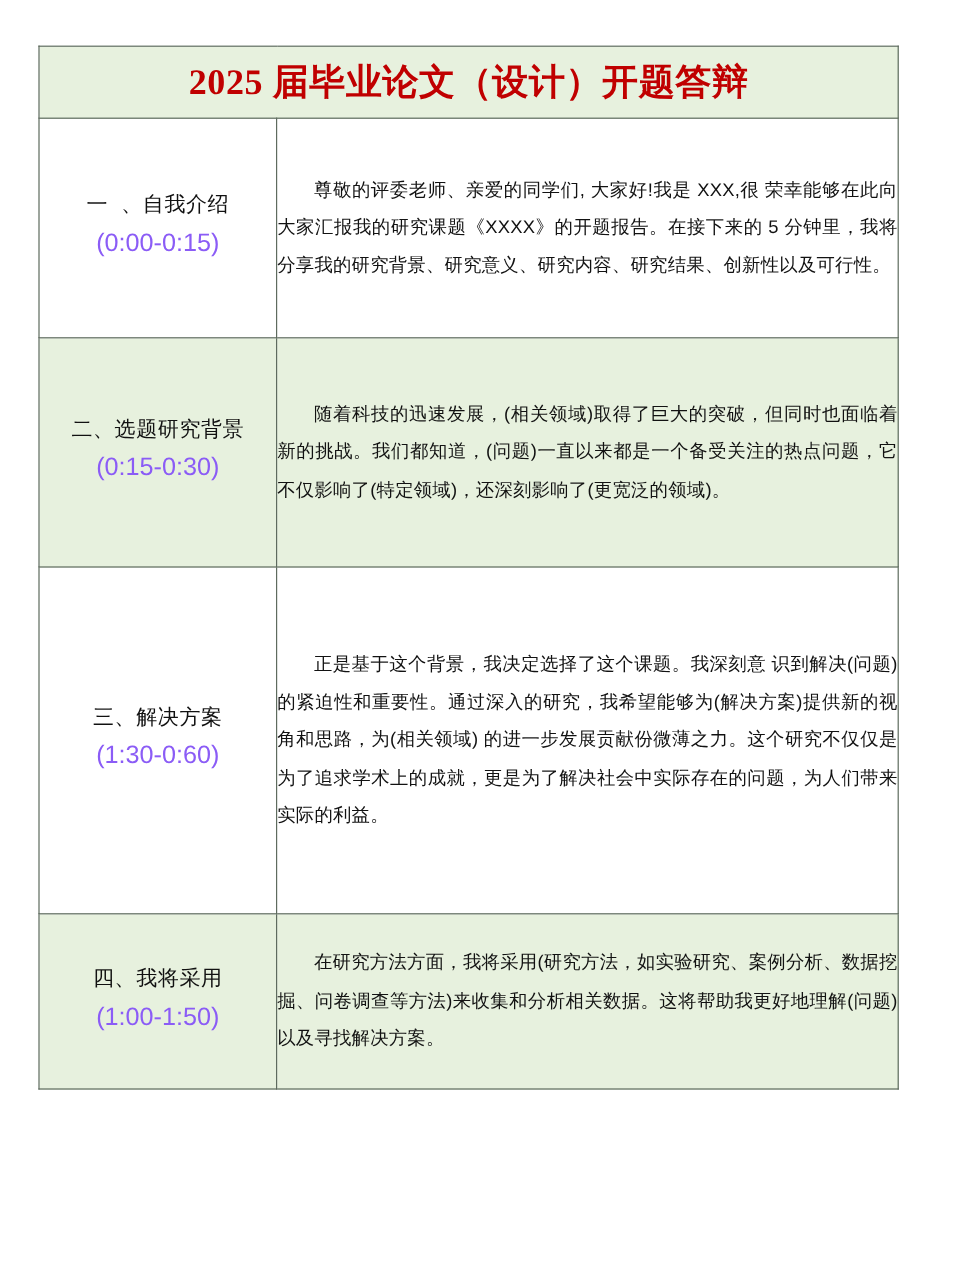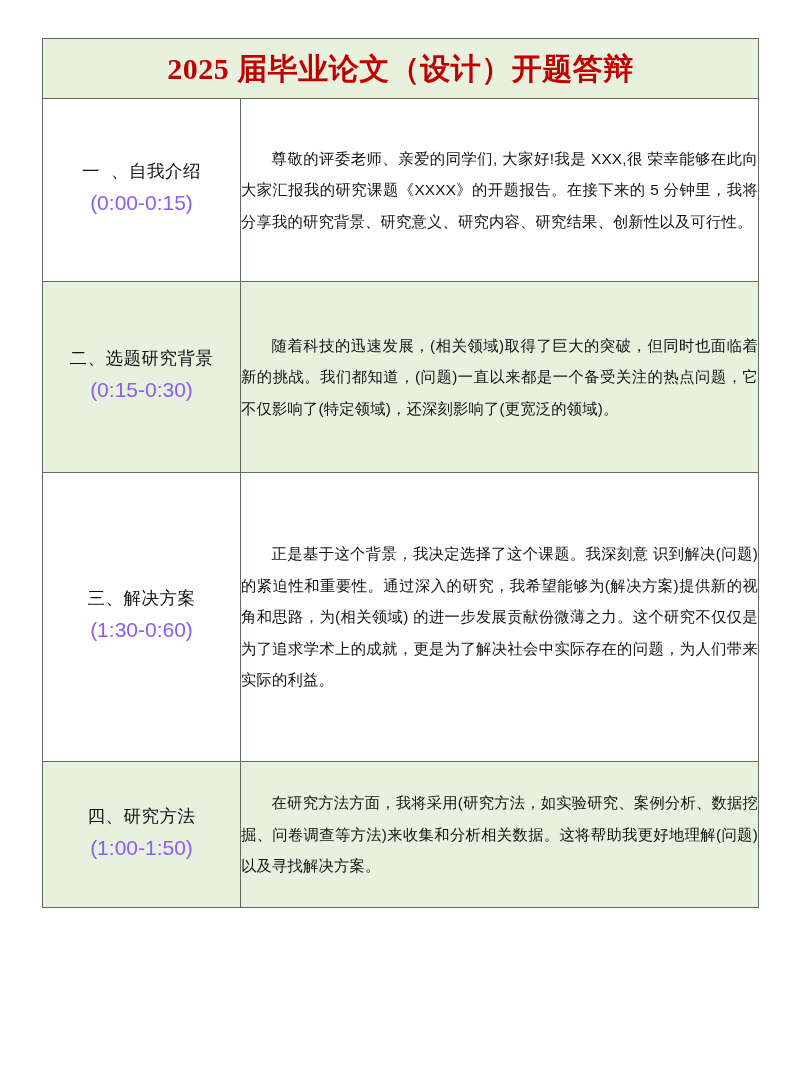--- a/index.html
+++ b/index.html
@@ -15,21 +15,21 @@
   }
   .page {
     position: relative;
     width: 800px;
     height: 1067px;
     background: #ffffff;
     box-sizing: border-box;
   }
   .doc-table {
     position: absolute;
-    left: 42px;
+    left: 32px;
     top: 38px;
     width: 716px;
     border-collapse: collapse;
     table-layout: fixed;
   }
   .doc-table td {
     border: 1px solid #5e6b5e;
     padding: 0;
     vertical-align: middle;
   }
@@ -138,21 +138,21 @@
           <div class="label-title">三、解决方案</div>
           <div class="label-time">(1:30-0:60)</div>
         </td>
         <td class="body-cell">
           <div class="body-text">正是基于这个背景，我决定选择了这个课题。我深刻意 识到解决(问题)的紧迫性和重要性。通过深入的研究，我希望能够为(解决方案)提供新的视角和思路，为(相关领域) 的进一步发展贡献份微薄之力。这个研究不仅仅是为了追求学术上的成就，更是为了解决社会中实际存在的问题，为人们带来实际的利益。</div>
         </td>
       </tr>
 
       <tr class="row-green h-method">
         <td class="label-cell">
-          <div class="label-title">四、研究方法</div>
+          <div class="label-title">四、我将采用</div>
           <div class="label-time">(1:00-1:50)</div>
         </td>
         <td class="body-cell">
           <div class="body-text">在研究方法方面，我将采用(研究方法，如实验研究、案例分析、数据挖掘、问卷调查等方法)来收集和分析相关数据。这将帮助我更好地理解(问题)以及寻找解决方案。</div>
         </td>
       </tr>
     </tbody>
   </table>
 </div>
 

